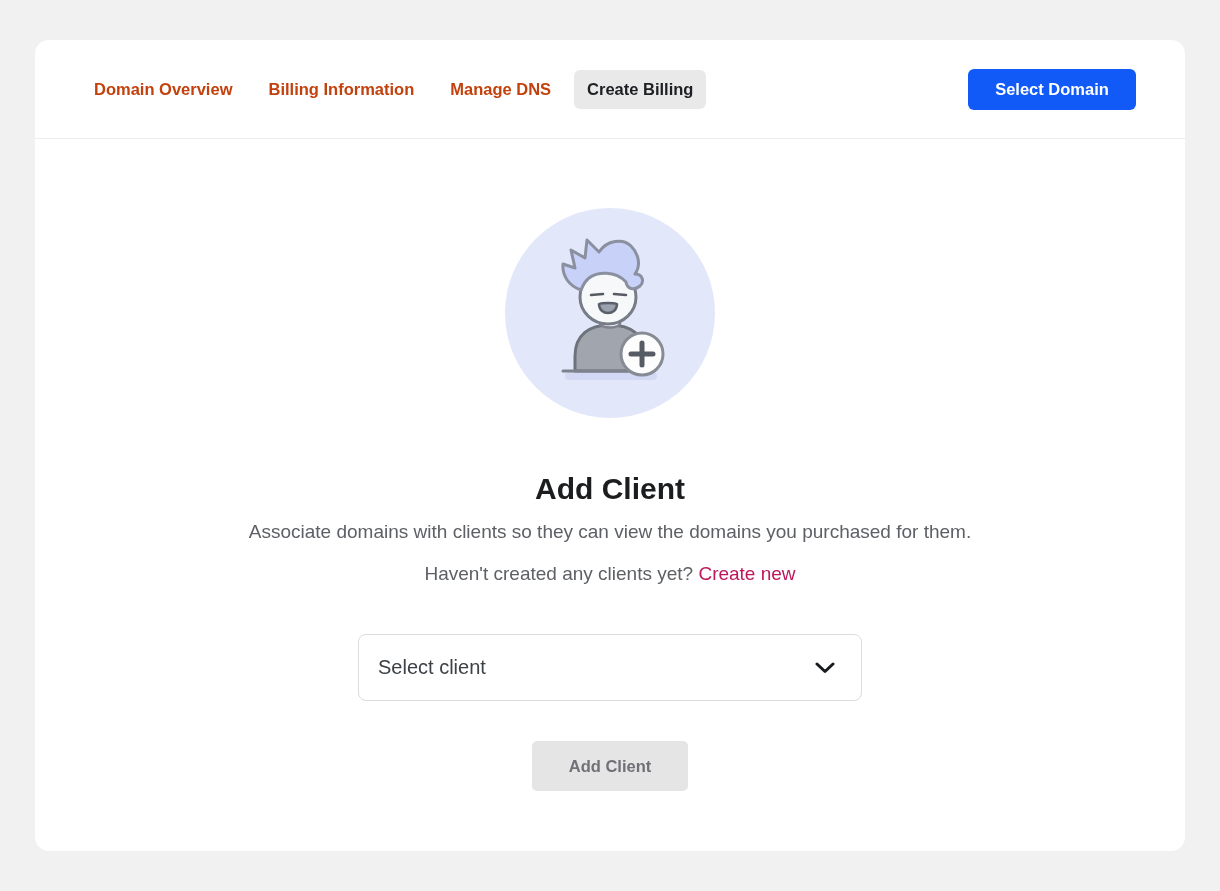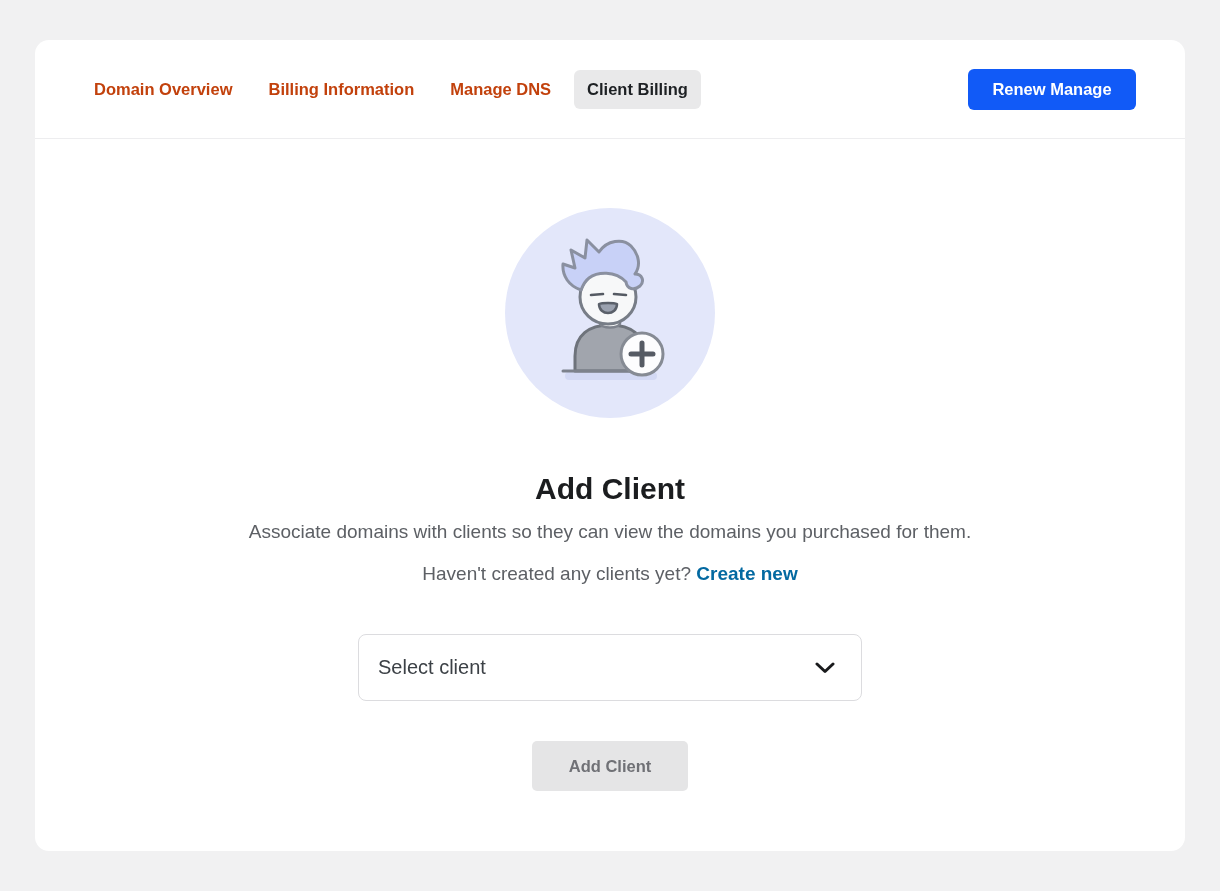--- a/index.html
+++ b/index.html
@@ -82,24 +82,23 @@
     line-height: 28px;
     color: #5d6065;
   }
   .prompt-line {
     margin-top: 14px;
     font-size: 19px;
     line-height: 28px;
     color: #5d6065;
   }
   .create-link {
-    color: #0369a1;
+    color: #be185d;
     text-decoration: none;
     cursor: pointer;
-    font-weight: bold;
   }
   .select-box {
     margin-top: 46px;
     width: 504px;
     height: 67px;
     border: 1px solid #dcdcdf;
     border-radius: 8px;
     background: #ffffff;
     display: flex;
     align-items: center;
@@ -129,23 +128,23 @@
 </head>
 <body>
 
 <div class="card">
 
   <div class="navbar">
     <div class="tabs">
       <div class="tab">Domain Overview</div>
       <div class="tab">Billing Information</div>
       <div class="tab">Manage DNS</div>
-      <div class="tab active">Client Billing</div>
+      <div class="tab active">Create Billing</div>
     </div>
-    <button class="renew-btn">Renew Manage</button>
+    <button class="renew-btn">Select Domain</button>
   </div>
 
   <div class="content">
 
     <div class="illustration">
       <svg width="210" height="210" viewBox="0 0 210 210">
 
         <circle cx="105" cy="105" r="105" fill="#e3e7fa"></circle>
 
         <rect x="60" y="164" width="92" height="8" rx="4" fill="#d3d9f4"></rect>

